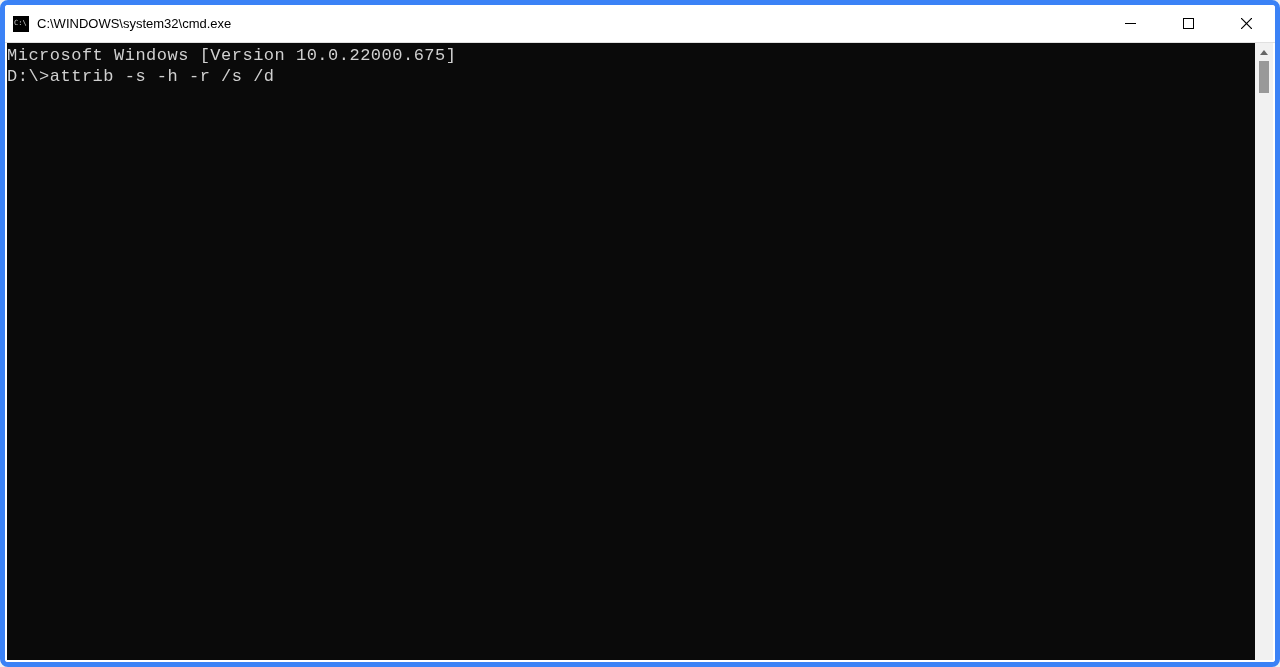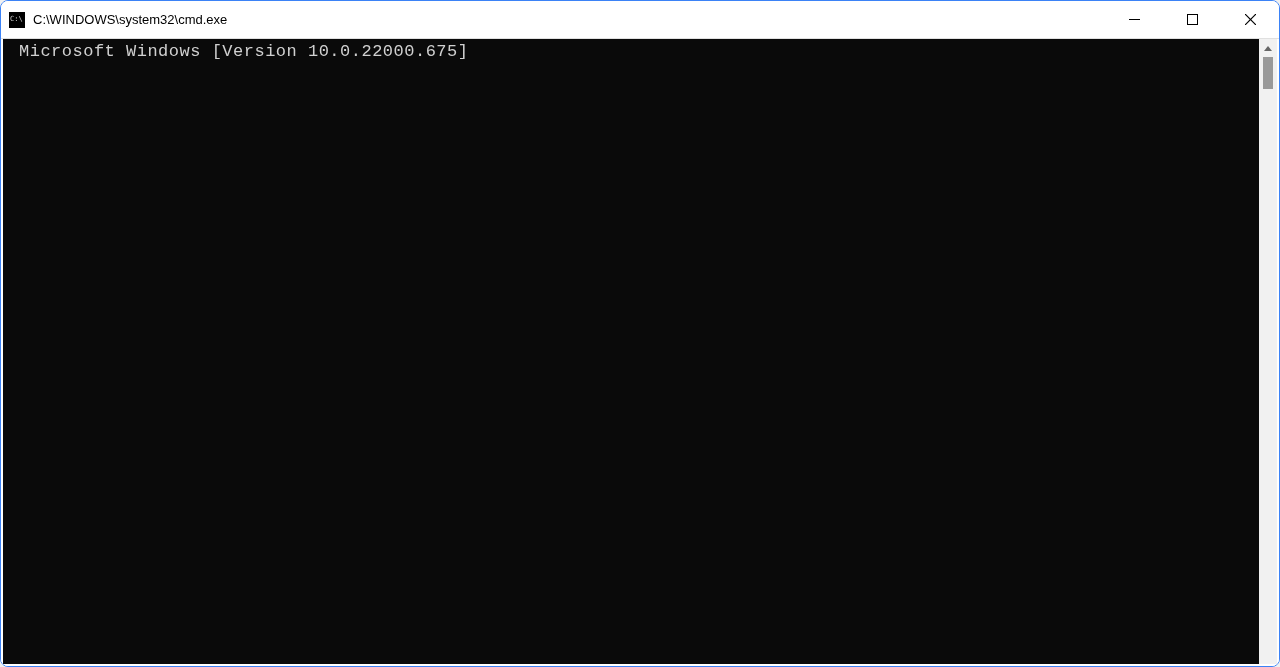--- a/index.html
+++ b/index.html
@@ -11,21 +11,21 @@
       width: 1280px;
       height: 667px;
       background: #f0f0f0;
       font-family: 'Segoe UI', Tahoma, sans-serif;
       overflow: hidden;
     }
     .window {
       width: 1280px;
       height: 667px;
       background: #ffffff;
-      border: 1px solid #3b82f6;
+      border: 5px solid #3b82f6;
       border-radius: 8px;
       overflow: hidden;
       display: flex;
       flex-direction: column;
     }
     .titlebar {
       height: 38px;
       background: #ffffff;
       display: flex;
       align-items: center;
@@ -81,21 +81,21 @@
       overflow: hidden;
       padding: 0 2px 2px 2px;
     }
     .terminal {
       flex: 1;
       background: #0a0a0a;
       color: #d0d0d0;
       font-family: 'Consolas', 'Courier New', monospace;
       font-size: 17px;
       line-height: 21px;
-      padding: 2px 0 0 16px;
+      padding: 2px 0 0 0;
       overflow: hidden;
       letter-spacing: 0.5px;
       white-space: pre;
     }
     .terminal .line {
       display: block;
     }
     .blurred {
       filter: blur(4px);
       display: inline-block;
@@ -143,21 +143,21 @@
       </div>
       <div class="control-btn close">
         <svg viewBox="0 0 11 11">
             <line x1="0" y1="0" x2="11" y2="11" stroke="currentColor" stroke-width="1.2"></line>
             <line x1="11" y1="0" x2="0" y2="11" stroke="currentColor" stroke-width="1.2"></line>
           </svg>
       </div>
     </div>
   </div>
   <div class="content-wrap">
-    <div class="terminal"><span class="line">Microsoft Windows [Version 10.0.22000.675]</span><span class="line"></span><span class="line"></span></div>
+    <div class="terminal"><span class="line">Microsoft Windows [Version 10.0.22000.675]</span><span class="line"></span><span class="line"></span><span class="line">D:\&gt;attrib -s -h -r /s /d</span></div>
     <div class="scrollbar">
       <div class="scroll-arrow">
         <svg width="8" height="5" viewBox="0 0 8 5">
             <path d="M0 5 L4 0 L8 5 Z" fill="#666"></path>
           </svg>
       </div>
       <div class="scroll-thumb"></div>
     </div>
   </div>
 </div>

